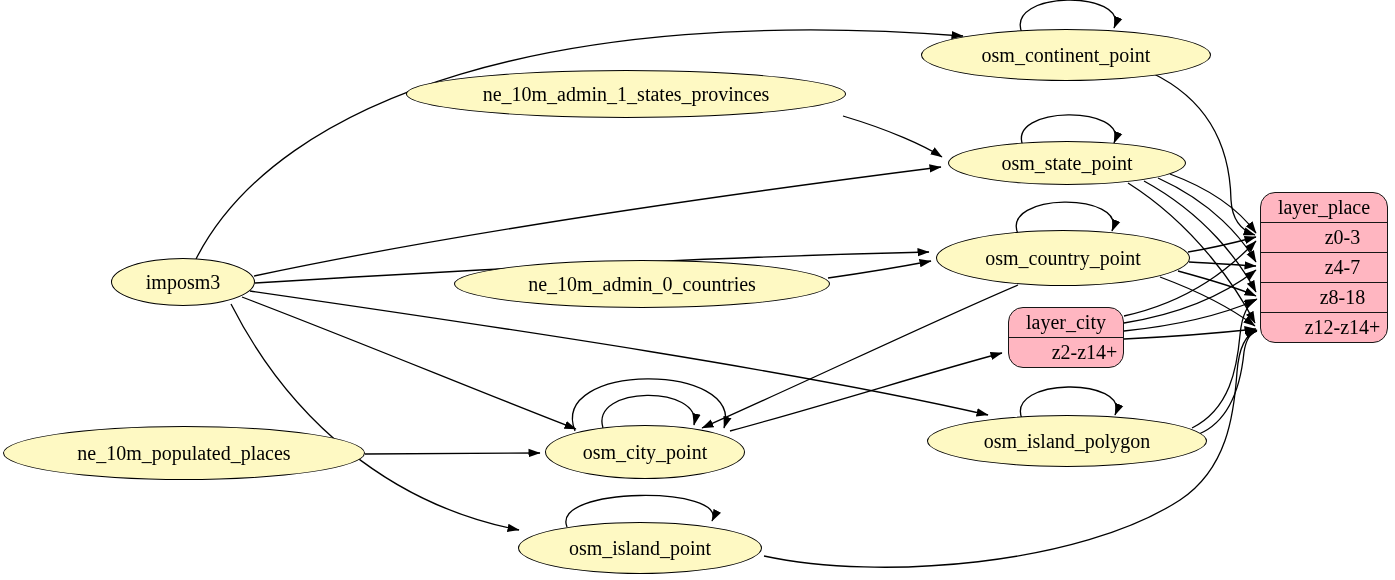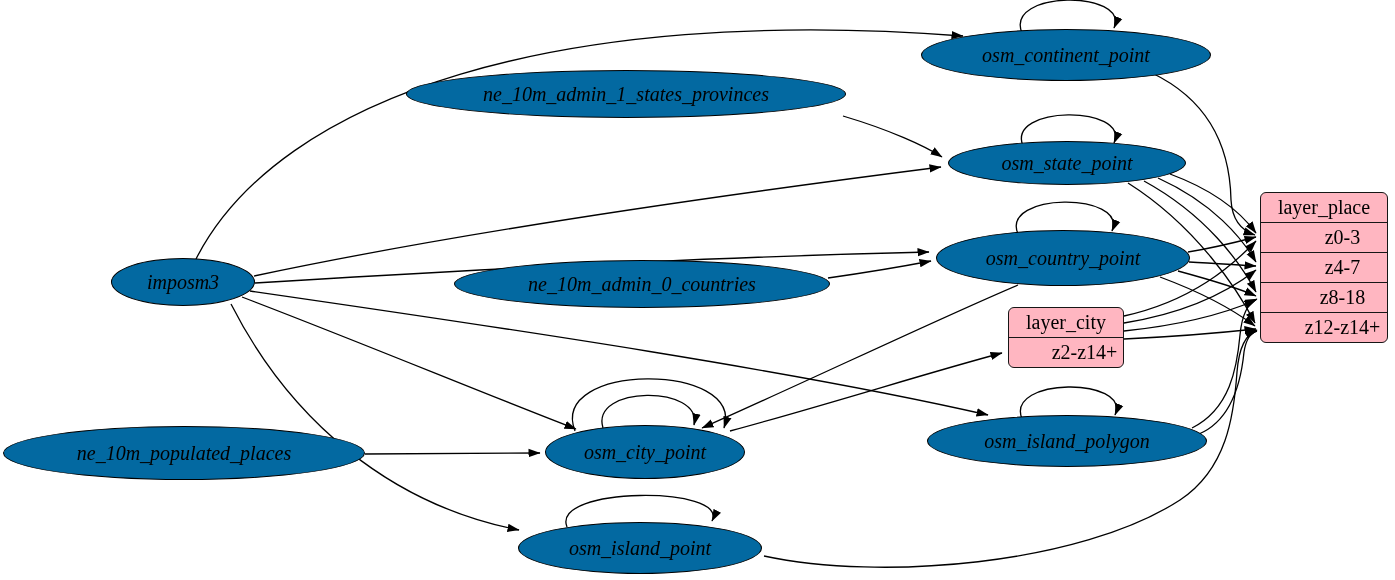--- a/index.html
+++ b/index.html
@@ -11,31 +11,30 @@
     overflow:hidden;
   }
   #edge-layer{position:absolute;left:0;top:0;width:1395px;height:580px;z-index:1;}
   .node{
     position:absolute;z-index:2;
     display:flex;align-items:center;justify-content:center;
     box-sizing:border-box;
     font-size:20px;color:#000;white-space:nowrap;
   }
   .ellipse{
-    background:#0369a1;
+    background:#fef9c3;
     border:1.4px solid #000;
     border-radius:50%;
-    font-style:italic;
   }
   .record{
     position:absolute;z-index:2;
     box-sizing:border-box;
     background:#ffb6c1;
     border:1.5px solid #161616;
-    border-radius:6px;
+    border-radius:15px;
     display:flex;flex-direction:column;
     font-size:20px;color:#000;
     overflow:hidden;
   }
   .record .rrow{
     flex:1;display:flex;align-items:center;justify-content:center;
     box-sizing:border-box;white-space:nowrap;
   }
   .record .rrow + .rrow{border-top:1.2px solid #161616;padding-left:37px;}
 </style>

